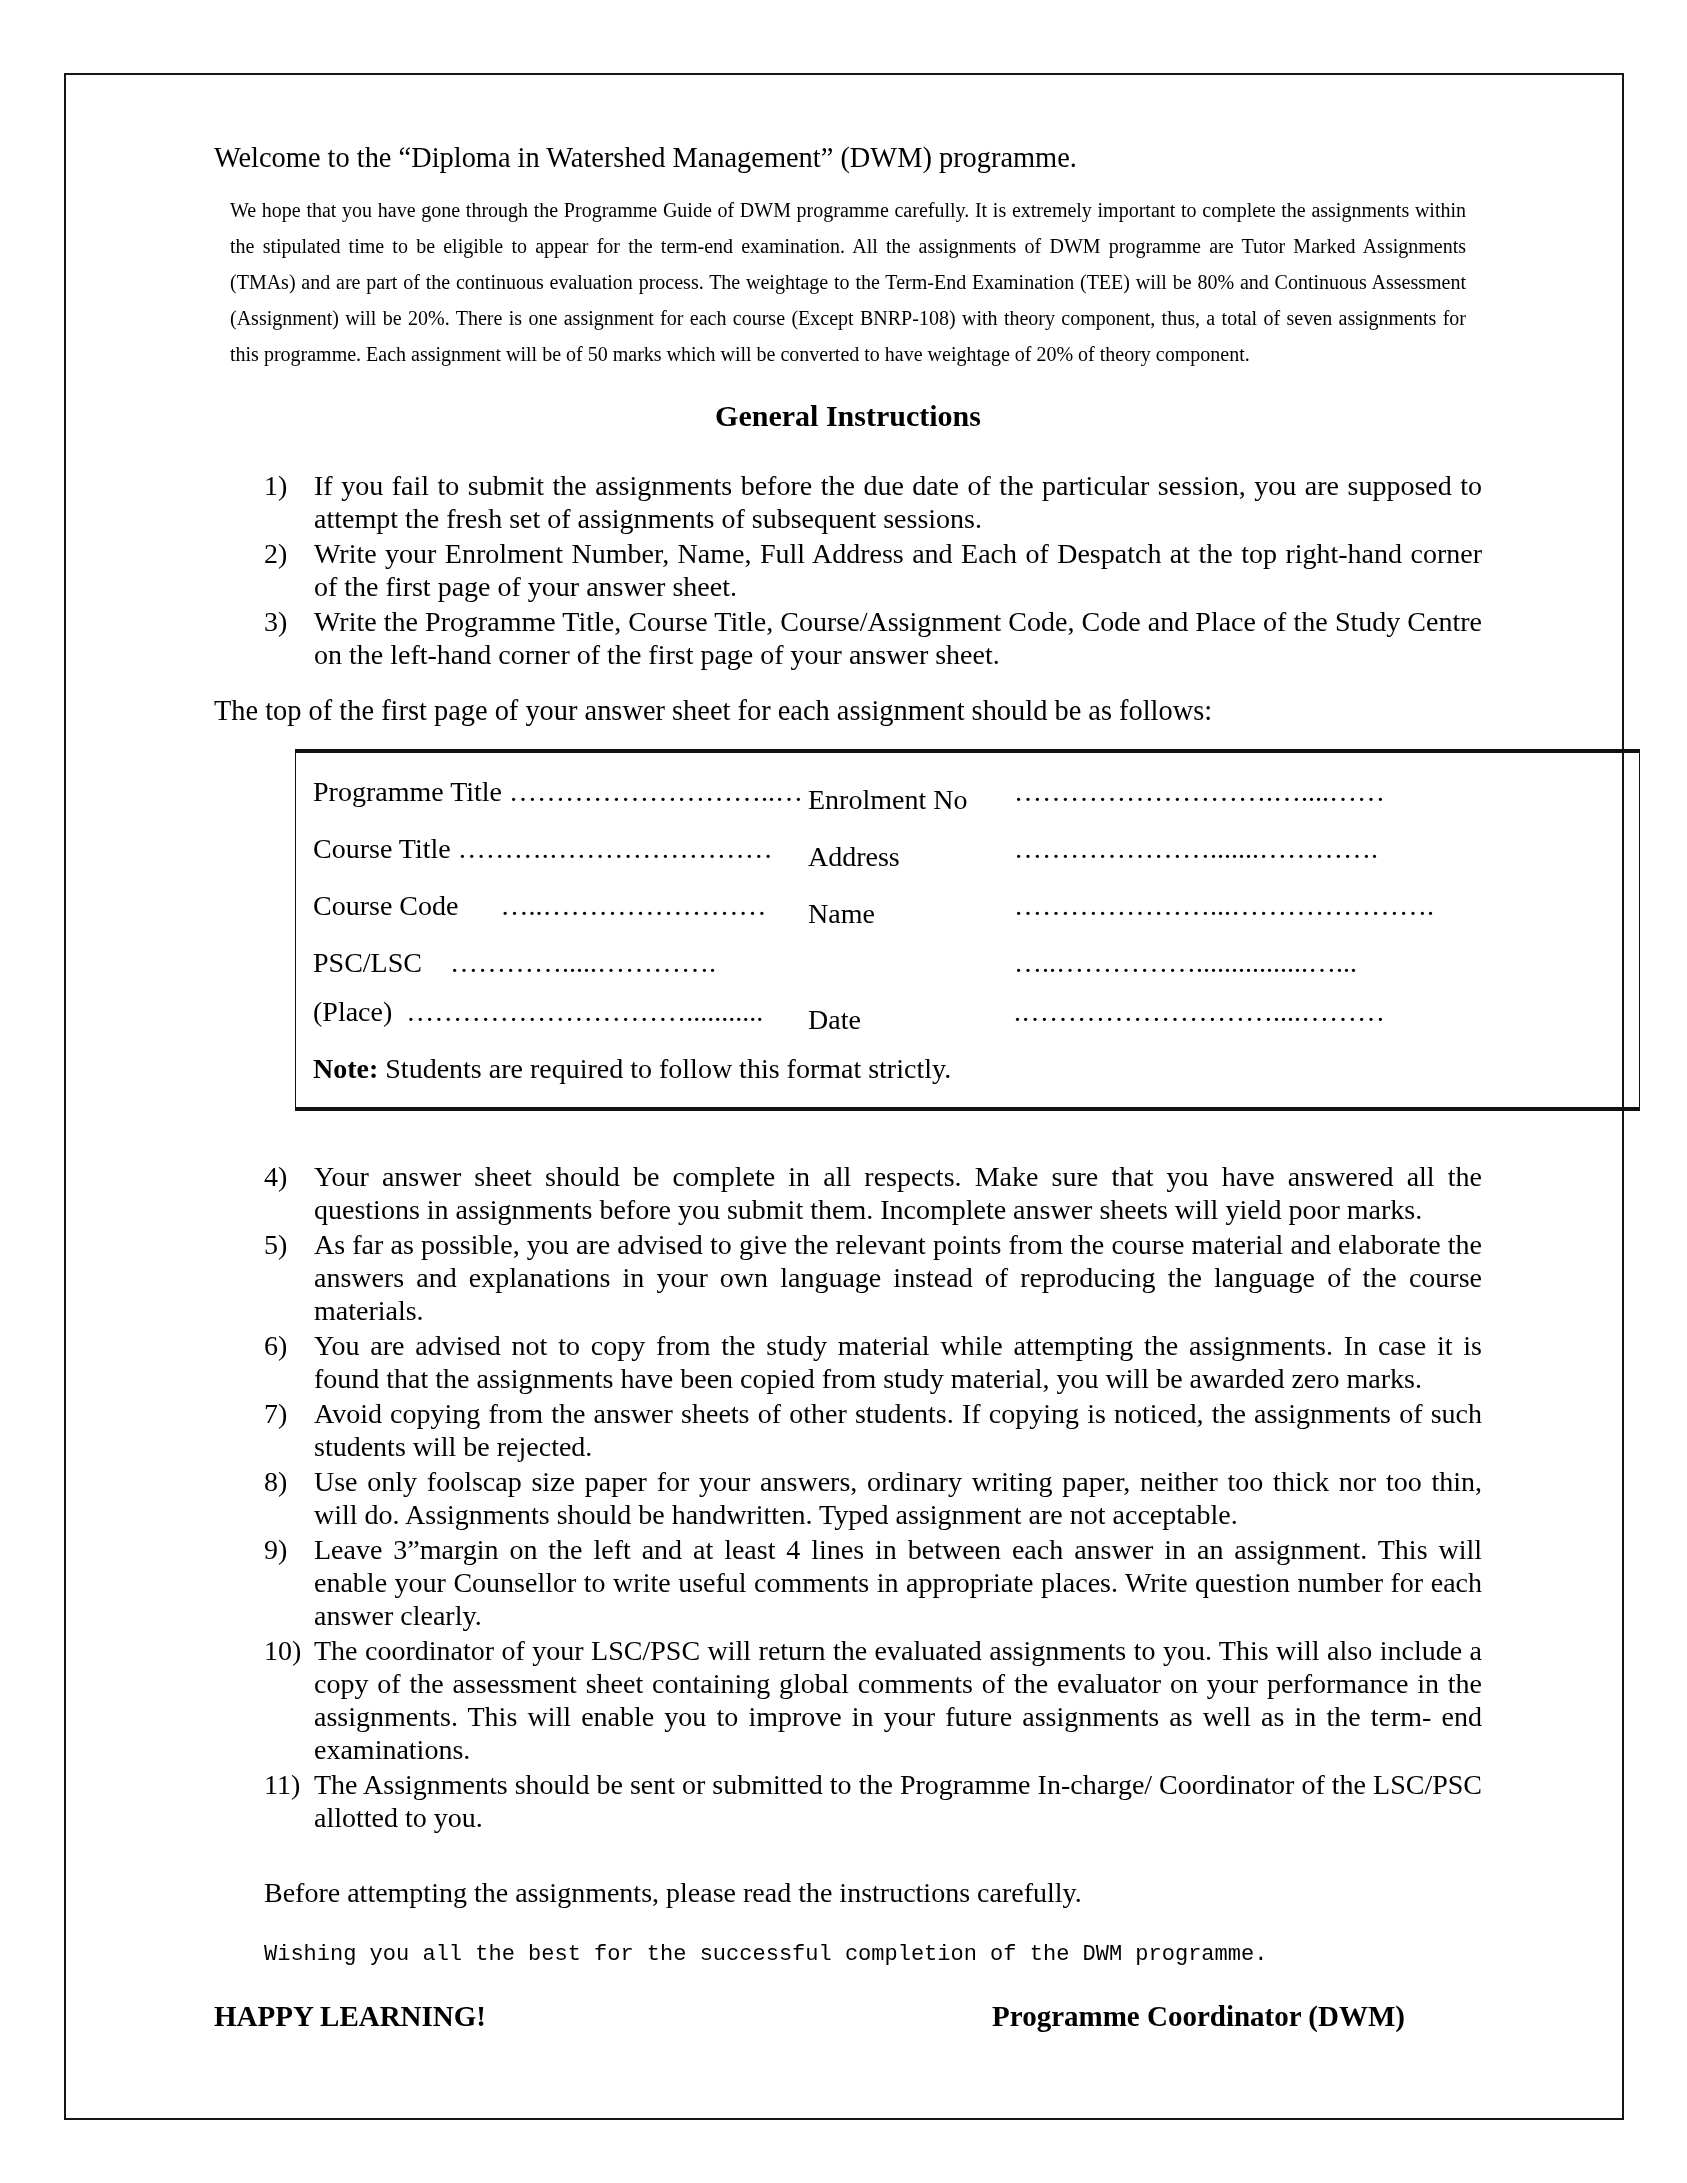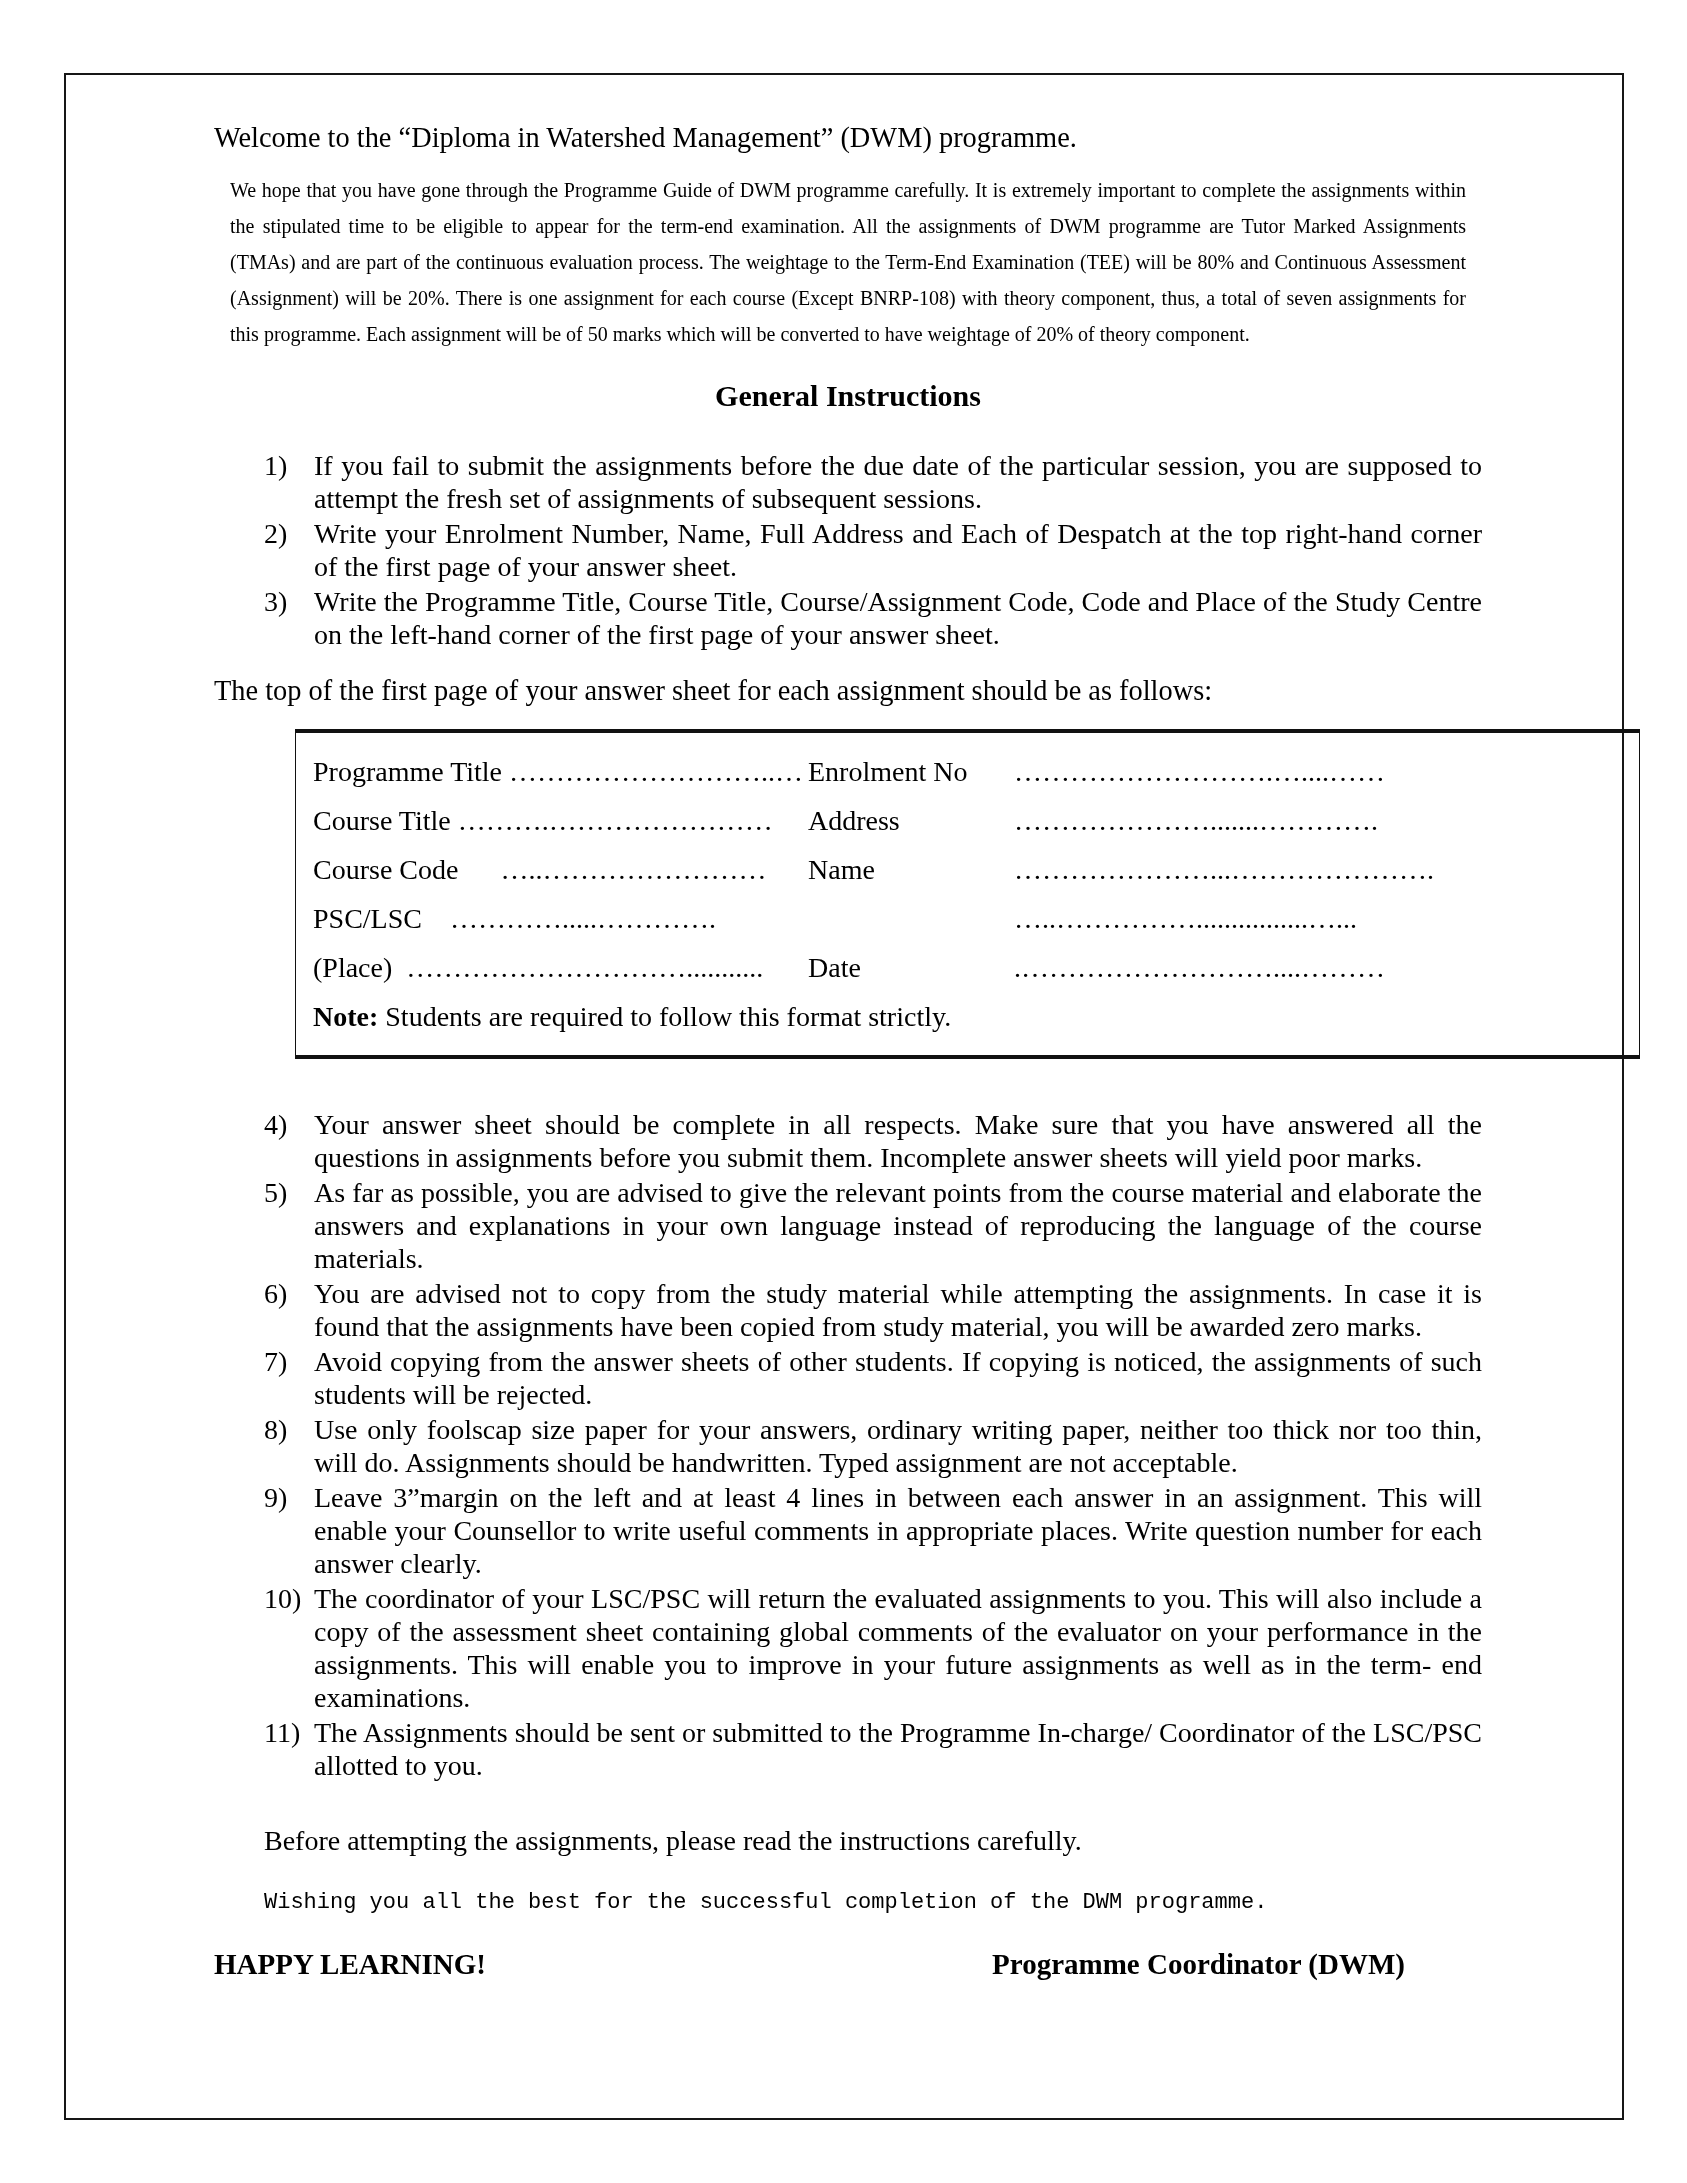--- a/index.html
+++ b/index.html
@@ -21,21 +21,21 @@
     top: 73px;
     width: 1556px;
     height: 2043px;
     border: 2px solid #161616;
     box-sizing: content-box;
     background: #ffffff;
   }
   .content {
     position: absolute;
     left: 214px;
-    top: 120px;
+    top: 140px;
     width: 1268px;
   }
   .intro-line {
     font-size: 28.4px;
     line-height: 36px;
     margin: 0 0 14.6px 0;
   }
   .body-par {
     font-size: 20px;
     line-height: 36px;
@@ -79,21 +79,21 @@
     padding: 24px 17px 20px 17px;
     font-size: 28px;
   }
   .form-row {
     display: flex;
     white-space: pre;
     line-height: 29px;
     margin-bottom: 20px;
   }
   .f-left  { width: 495px; }
-  .f-rlabel{ width: 206px; }
+  .f-rlabel{ width: 206px; margin-top: 8px; }
   .f-rdots { flex: 1; overflow: hidden; }
   .note-row {
     margin-top: 6.6px;
     margin-bottom: 4px;
     white-space: pre-wrap;
   }
   .note-label { font-weight: bold; }
   .list-bottom { margin-top: 49px; }
   .bold-line {
     font-weight: normal;

